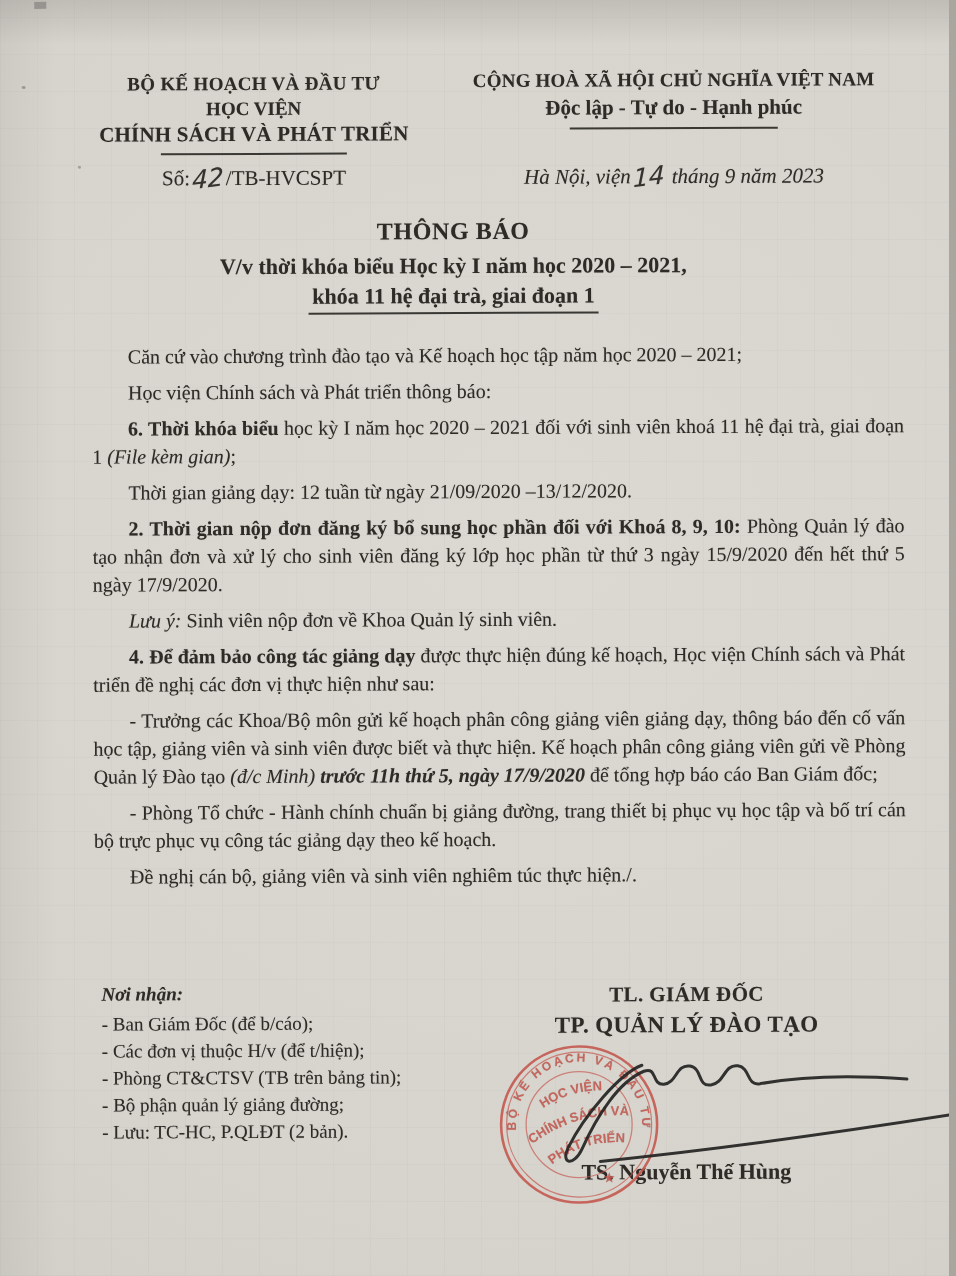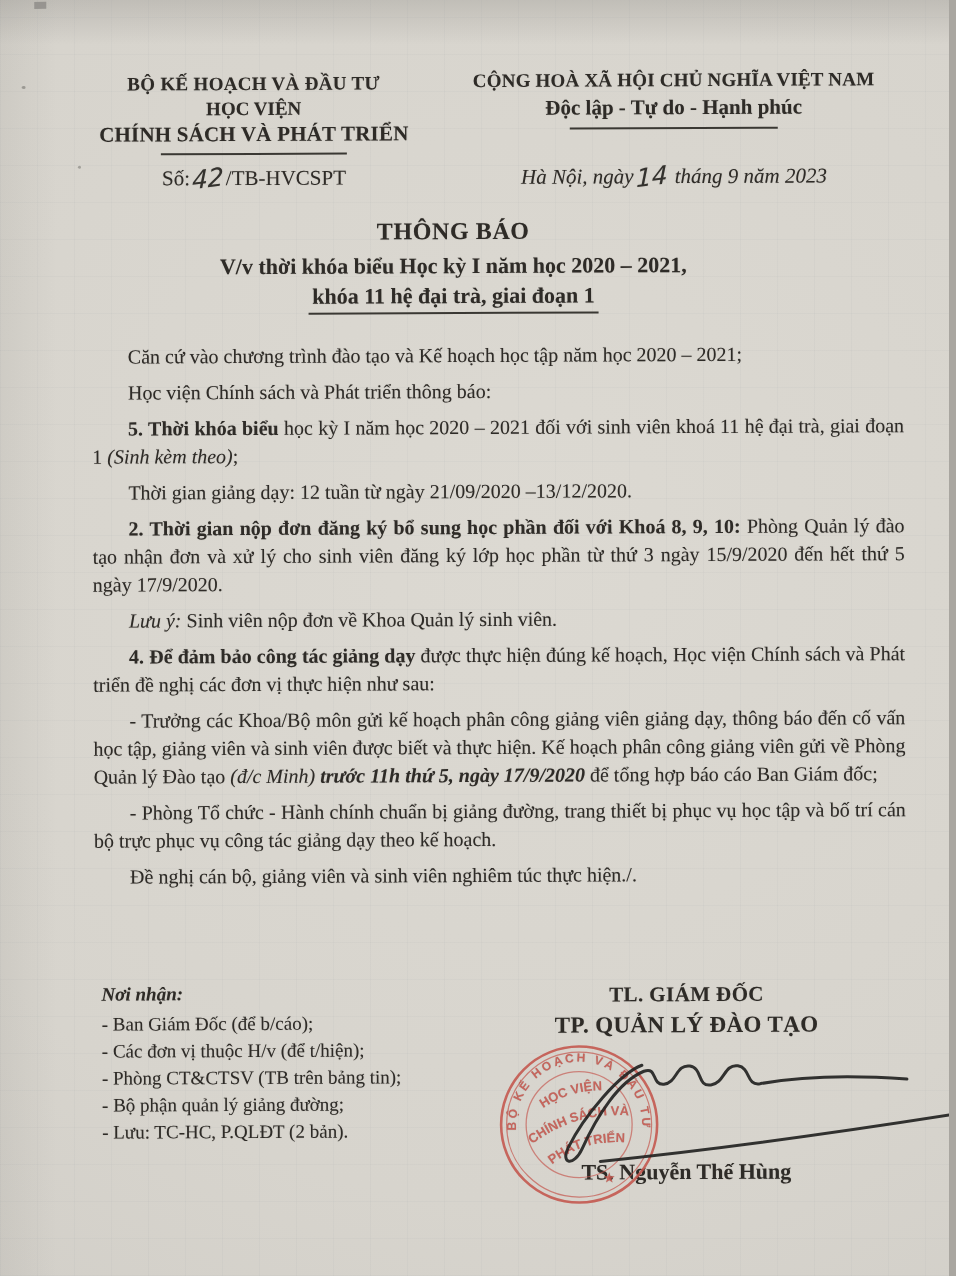--- a/index.html
+++ b/index.html
@@ -82,33 +82,33 @@
       <div class="l2">HỌC VIỆN</div>
       <div class="l3">CHÍNH SÁCH VÀ PHÁT TRIỂN</div>
       <div class="rule"></div>
       <div class="docnum"><span>Số:</span><span class="hand">42</span><span>/TB-HVCSPT</span></div>
     </div>
 
     <div class="hright">
       <div class="l1">CỘNG HOÀ XÃ HỘI CHỦ NGHĨA VIỆT NAM</div>
       <div class="l2">Độc lập - Tự do - Hạnh phúc</div>
       <div class="rule"></div>
-      <div class="dateline"><span>Hà Nội, ngày</span><span class="hand">14</span> <span>tháng 9 năm 2023</span></div>
+      <div class="dateline"><span>Hà Nội, viện</span><span class="hand">14</span> <span>tháng 9 năm 2023</span></div>
     </div>
 
     <div class="title-block">
       <div class="title-main">THÔNG BÁO</div>
       <div class="title-sub1">V/v thời khóa biểu Học kỳ I năm học 2020 – 2021,</div>
       <div><span class="title-sub2">khóa 11 hệ đại trà, giai đoạn 1</span></div>
     </div>
 
     <main class="body-text">
         <p class="para"><span class="run-n">Căn cứ vào chương trình đào tạo và Kế hoạch học tập năm học 2020 – 2021;</span></p>
         <p class="para"><span class="run-n">Học viện Chính sách và Phát triển thông báo:</span></p>
-        <p class="para"><span class="run-b">5. Thời khóa biểu </span><span class="run-n">học kỳ I năm học 2020 – 2021 đối với sinh viên khoá 11 hệ đại trà, giai đoạn 1 </span><span class="run-i">(Sinh kèm theo)</span><span class="run-n">;</span></p>
+        <p class="para"><span class="run-b">6. Thời khóa biểu </span><span class="run-n">học kỳ I năm học 2020 – 2021 đối với sinh viên khoá 11 hệ đại trà, giai đoạn 1 </span><span class="run-i">(File kèm gian)</span><span class="run-n">;</span></p>
         <p class="para"><span class="run-n">Thời gian giảng dạy: 12 tuần từ ngày 21/09/2020 –13/12/2020.</span></p>
         <p class="para"><span class="run-b">2. Thời gian nộp đơn đăng ký bổ sung học phần đối với Khoá 8, 9, 10: </span><span class="run-n">Phòng Quản lý đào tạo nhận đơn và xử lý cho sinh viên đăng ký lớp học phần từ thứ 3 ngày 15/9/2020 đến hết thứ 5 ngày 17/9/2020.</span></p>
         <p class="para"><span class="run-i">Lưu ý: </span><span class="run-n">Sinh viên nộp đơn về Khoa Quản lý sinh viên.</span></p>
         <p class="para"><span class="run-b">4. Để đảm bảo công tác giảng dạy </span><span class="run-n">được thực hiện đúng kế hoạch, Học viện Chính sách và Phát triển đề nghị các đơn vị thực hiện như sau:</span></p>
         <p class="para"><span class="run-n">- Trưởng các Khoa/Bộ môn gửi kế hoạch phân công giảng viên giảng dạy, thông báo đến cố vấn học tập, giảng viên và sinh viên được biết và thực hiện. Kế hoạch phân công giảng viên gửi về Phòng Quản lý Đào tạo </span><span class="run-i">(đ/c Minh)</span><span class="run-n"> </span><span class="run-bi">trước 11h thứ 5, ngày 17/9/2020</span><span class="run-n"> để tổng hợp báo cáo Ban Giám đốc;</span></p>
         <p class="para"><span class="run-n">- Phòng Tổ chức - Hành chính chuẩn bị giảng đường, trang thiết bị phục vụ học tập và bố trí cán bộ trực phục vụ công tác giảng dạy theo kế hoạch.</span></p>
         <p class="para"><span class="run-n">Đề nghị cán bộ, giảng viên và sinh viên nghiêm túc thực hiện./.</span></p>
       </main>
 
     <div class="recipients">

